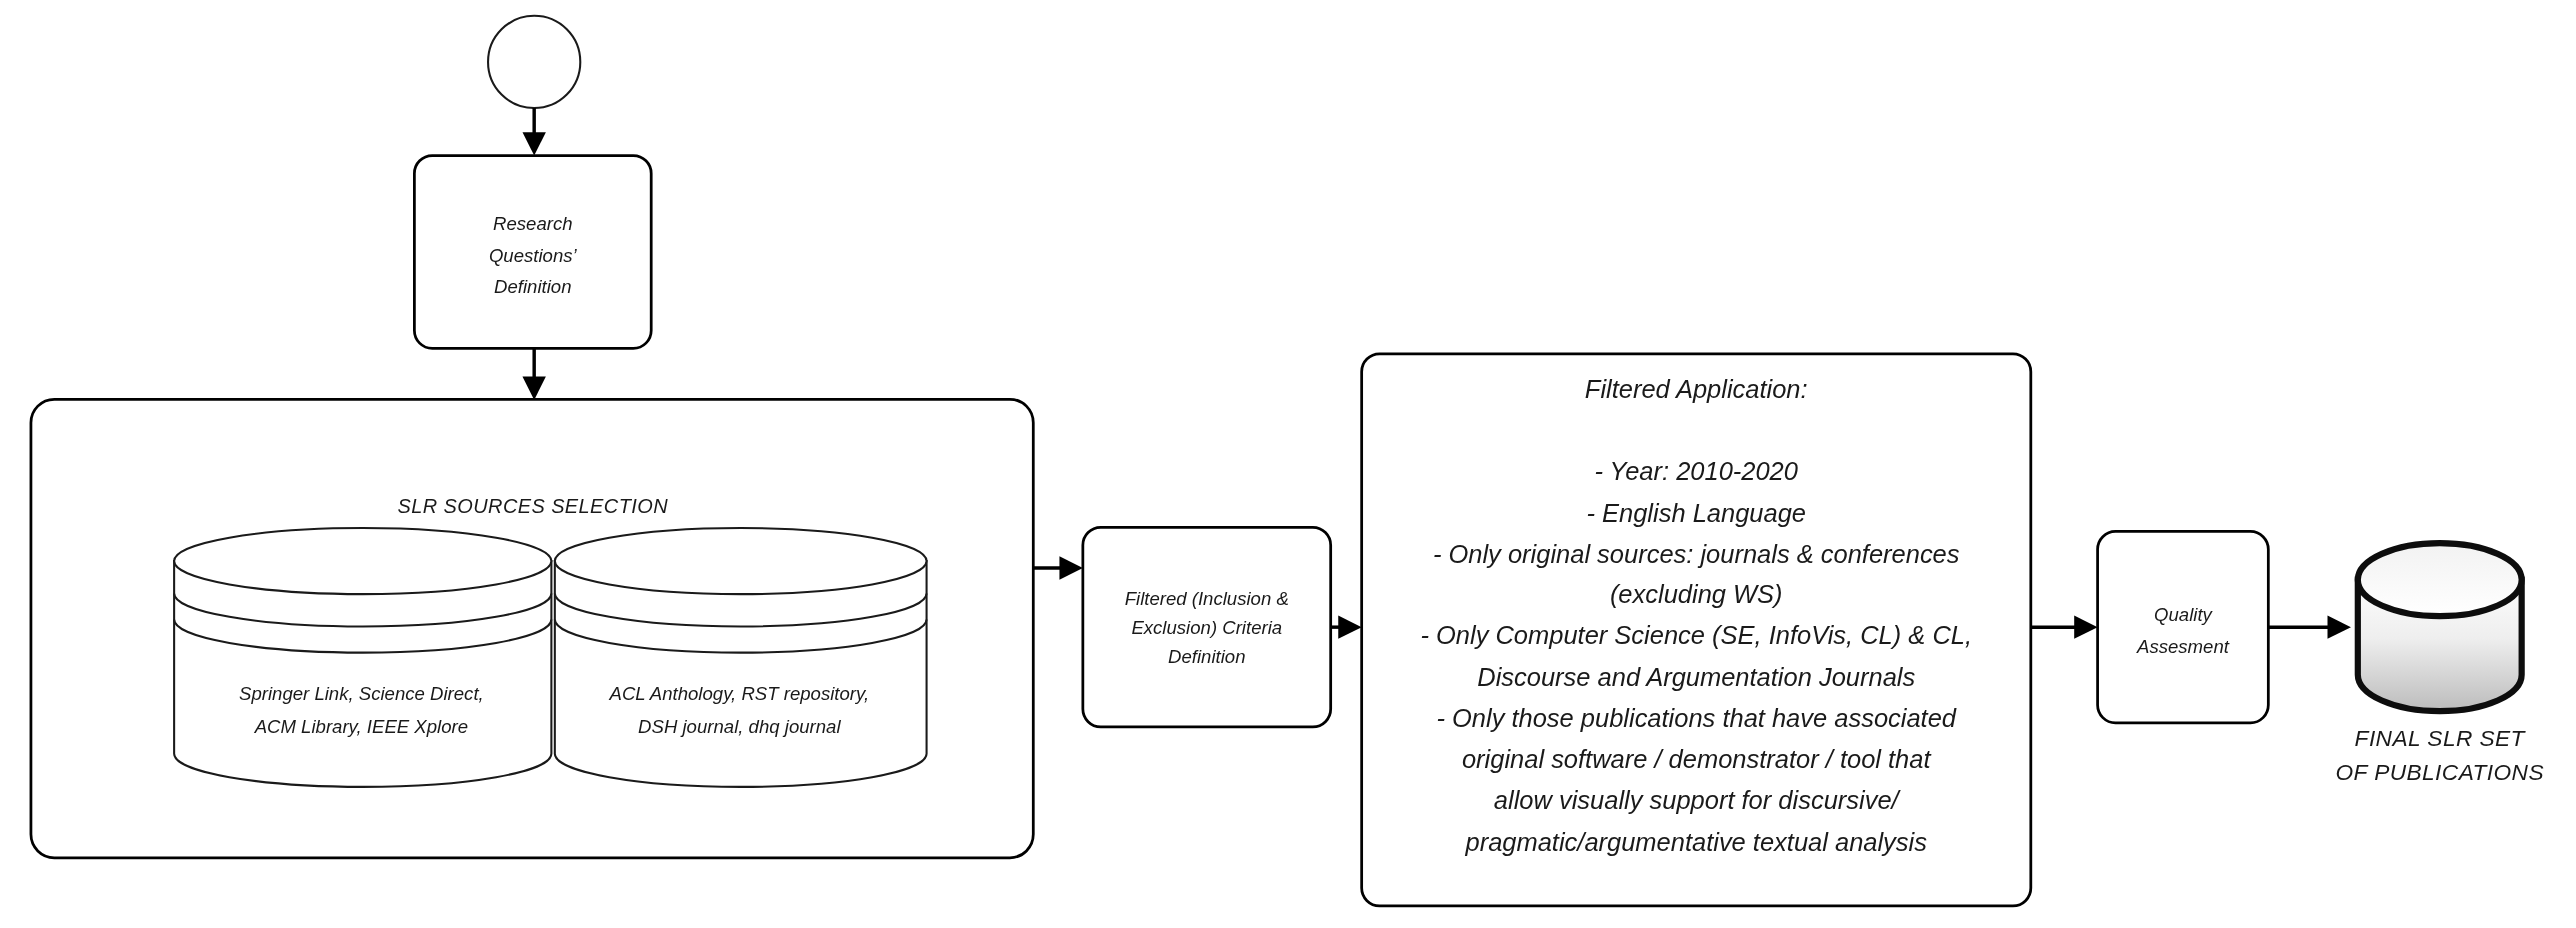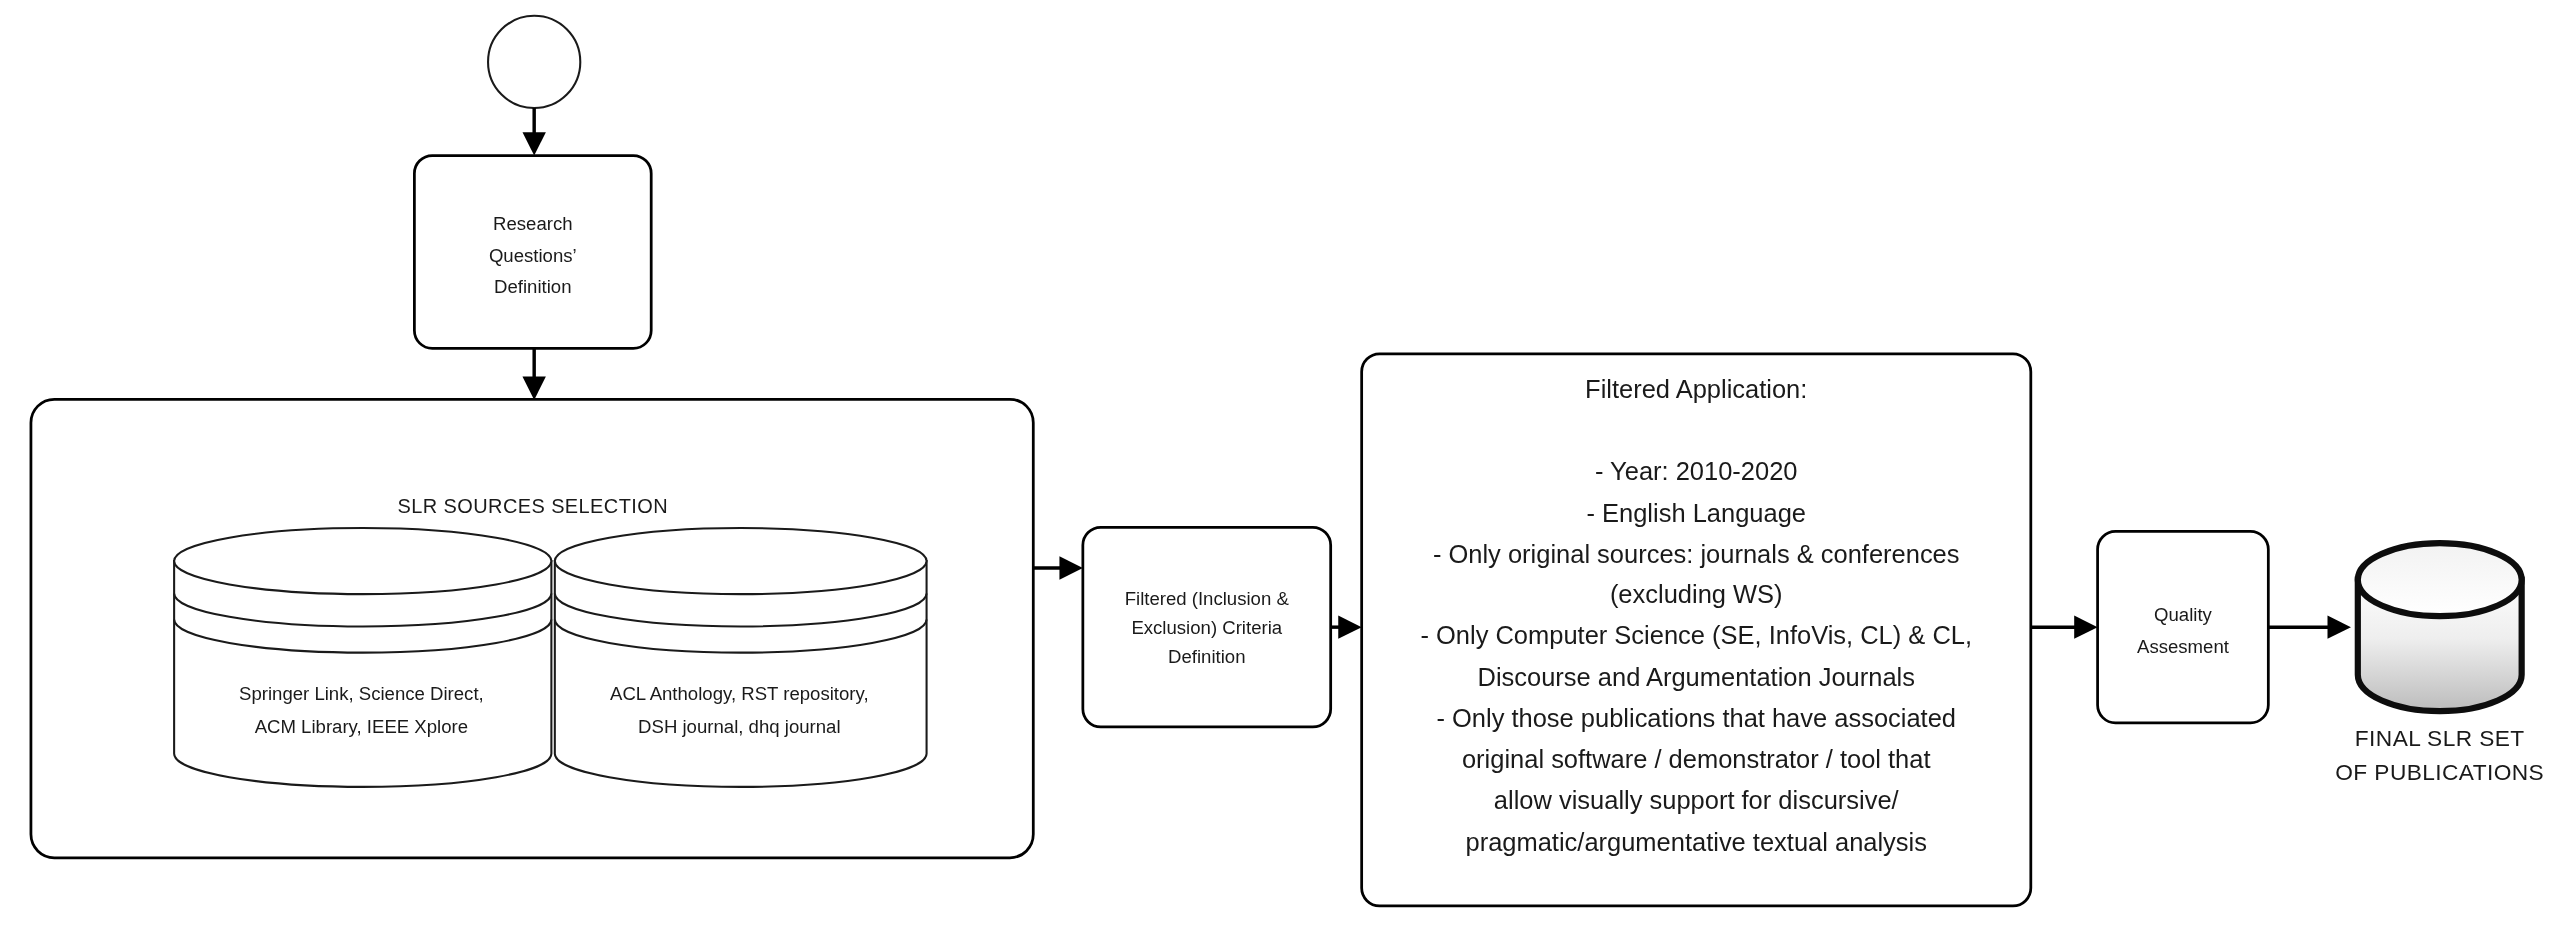--- a/index.html
+++ b/index.html
@@ -12,20 +12,21 @@
     width: 2576px;
     height: 928px;
     font-family: "Liberation Sans", sans-serif;
     overflow: hidden;
   }
   #diagram-root {
     position: relative;
     width: 2472px;
     height: 928px;
     background: #ffffff;
+    font-style: italic;
   }
   svg.flow-canvas {
     position: absolute;
     top: 0;
     left: 0;
     width: 2576px;
     height: 928px;
     display: block;
   }
   .shape-stroke {

